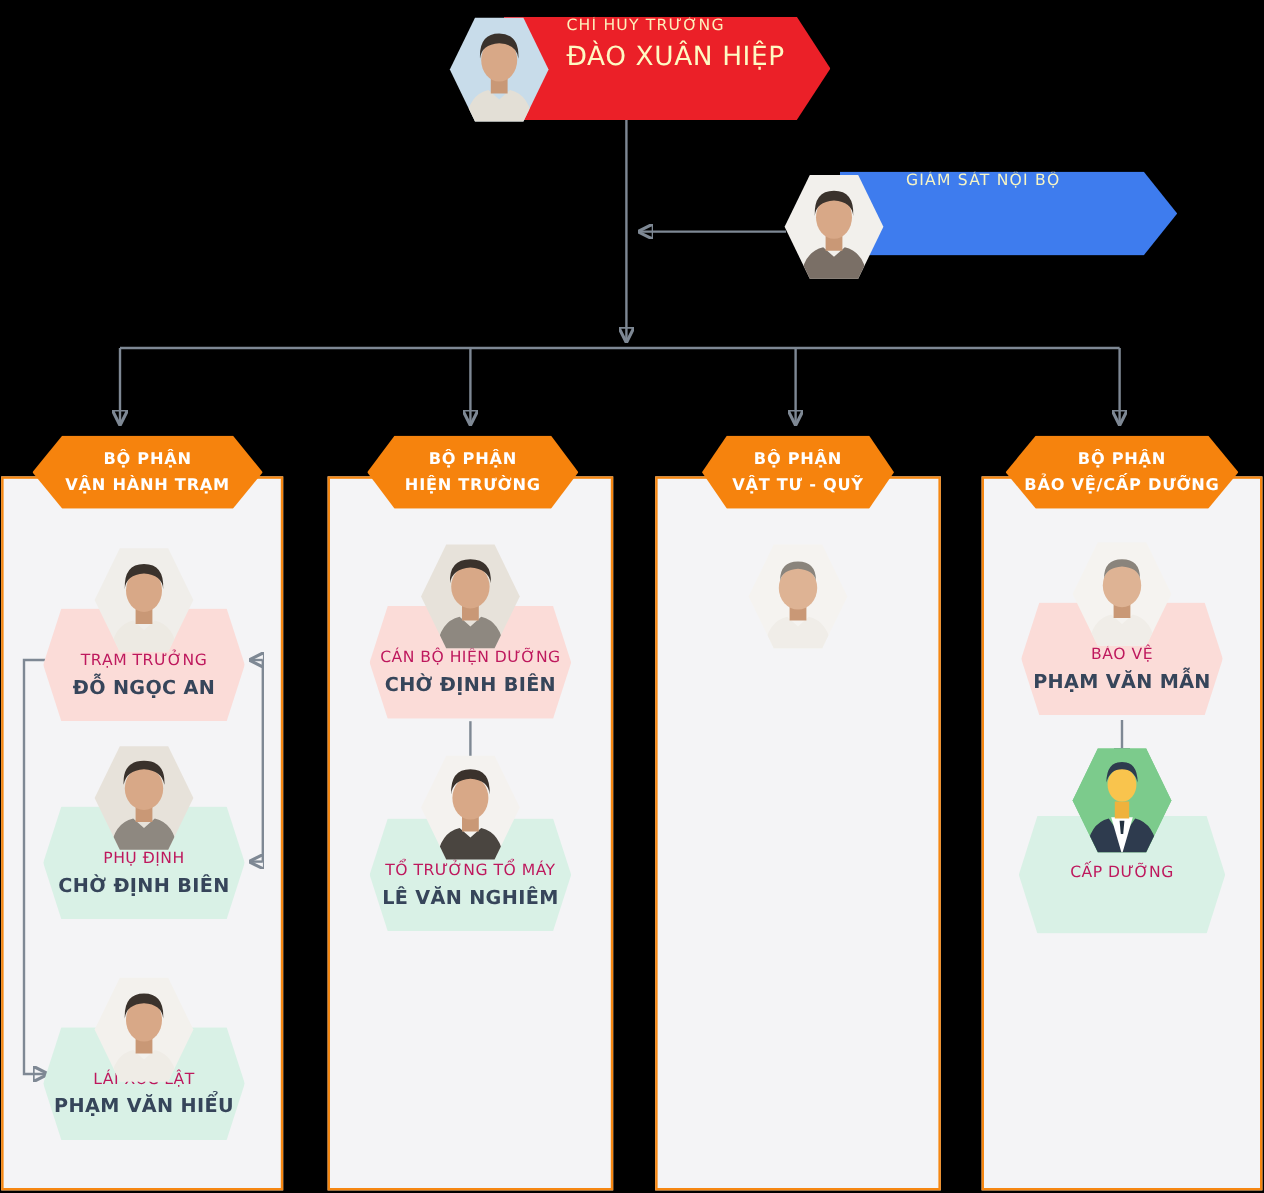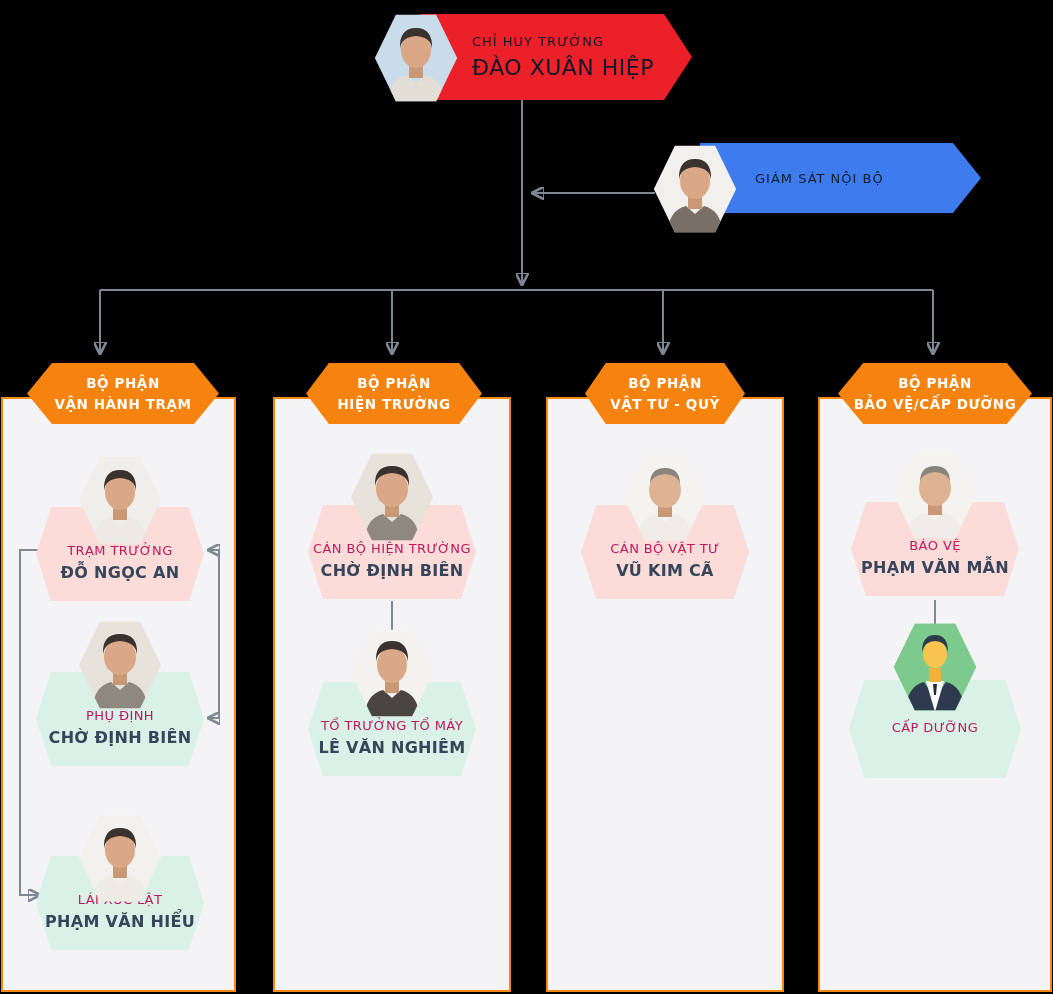--- a/index.html
+++ b/index.html
@@ -12,21 +12,21 @@
   .connectors path{fill:none;stroke:var(--connector,#7E8894);stroke-width:2;}
   
   .panel{position:absolute;background:#F4F4F6;border:2px solid var(--panel-border,#F68712);
     box-sizing:border-box;z-index:1;}
   
   .dept-header{position:absolute;height:61px;background:var(--dept,#F6830D);z-index:3;
     clip-path:polygon(0 50%,13% 0,87% 0,100% 50%,87% 100%,13% 100%);
     color:#fff;display:flex;flex-direction:column;justify-content:center;text-align:center;
     font-size:13.5px;font-weight:600;letter-spacing:.6px;line-height:1.55;}
   
-  .banner{position:absolute;z-index:3;color:#0f172a;display:flex;flex-direction:column;justify-content:center;
+  .banner{position:absolute;z-index:3;color:#fef9c3;display:flex;flex-direction:column;
     clip-path:polygon(0 0,calc(100% - 28px) 0,100% 50%,calc(100% - 28px) 100%,0 100%);}
   .banner.red{background:var(--leader,#EB2028);}
   .banner.blue{background:var(--super,#3E7CEE);}
   .banner .b-role{font-size:13px;letter-spacing:1px;opacity:.96;}
   .banner .b-name{font-size:22px;font-weight:normal;letter-spacing:.5px;margin-top:6px;}
   
   .photo-hex{position:absolute;width:84px;height:90px;z-index:4;
     clip-path:polygon(26% 2%,74% 2%,99% 50%,74% 98%,26% 98%,1% 50%);}
   .photo-hex svg{display:block;width:100%;height:100%;}
   .pf-bg{fill:#E9E8E4;}
@@ -166,21 +166,21 @@
   <div class="photo-hex dark" style="left:350px;top:452px;">
     <svg viewBox="0 0 84 90">
       <rect class="pf-bg" width="84" height="90" style="fill:#E7E2DA"></rect>
       <path class="pf-body" d="M14,90 Q16,66 33,62 L42,70 L51,62 Q68,66 70,90 Z"></path>
       <path class="pf-neck" d="M35,48 h14 v17 h-14 z"></path>
       <ellipse class="pf-face" cx="42" cy="37" rx="16" ry="18"></ellipse>
       <path class="pf-hair" d="M25,34 Q24,14 42,14 Q60,14 59,34 Q57,22 42,21 Q27,22 25,34 Z"></path>
     </svg>
   </div>
   <div class="card pink" style="left:308px;top:505px;">
-    <div class="role">CÁN BỘ HIỆN TRƯỜNG</div>
+    <div class="role">CÁN BỘ HIỆN DƯỠNG</div>
     <div class="name">CHỜ ĐỊNH BIÊN</div>
   </div>
 
   <div class="photo-hex" style="left:350px;top:628px;">
     <svg viewBox="0 0 84 90">
       <rect class="pf-bg" width="84" height="90" style="fill:#F4F2EF"></rect>
       <path class="pf-body" d="M14,90 Q16,66 33,62 L42,70 L51,62 Q68,66 70,90 Z" style="fill:#4A4540"></path>
       <path class="pf-neck" d="M35,48 h14 v17 h-14 z"></path>
       <ellipse class="pf-face" cx="42" cy="37" rx="15" ry="18"></ellipse>
       <path class="pf-hair" d="M26,34 Q25,13 42,13 Q59,13 58,34 Q57,22 42,21 Q27,22 26,34 Z"></path>
@@ -192,24 +192,20 @@
   </div>
 
   <div class="photo-hex" style="left:623px;top:452px;">
     <svg viewBox="0 0 84 90">
       <rect class="pf-bg" width="84" height="90" style="fill:#F5F3F0"></rect>
       <path class="pf-body" d="M14,90 Q16,66 33,62 L42,70 L51,62 Q68,66 70,90 Z" style="fill:#F0EDE8"></path>
       <path class="pf-neck" d="M35,48 h14 v17 h-14 z"></path>
       <ellipse class="pf-face" cx="42" cy="38" rx="16" ry="18" style="fill:#DEB394"></ellipse>
       <path class="pf-hair" d="M27,32 Q27,16 42,16 Q57,16 57,32 Q55,23 42,22 Q29,23 27,32 Z" style="fill:#8A847C"></path>
     </svg>
-  </div>
-  <div class="card pink" style="left:581px;top:505px;">
-    <div class="role">CÁN BỘ VẬT TƯ</div>
-    <div class="name">VŨ KIM CÃ</div>
   </div>
 
   <div class="photo-hex" style="left:893px;top:450px;">
     <svg viewBox="0 0 84 90">
       <rect class="pf-bg" width="84" height="90" style="fill:#F5F3F0"></rect>
       <path class="pf-body" d="M14,90 Q16,66 33,62 L42,70 L51,62 Q68,66 70,90 Z" style="fill:#F0EDE8"></path>
       <path class="pf-neck" d="M35,48 h14 v17 h-14 z"></path>
       <ellipse class="pf-face" cx="42" cy="38" rx="16" ry="18" style="fill:#DEB394"></ellipse>
       <path class="pf-hair" d="M27,32 Q27,16 42,16 Q57,16 57,32 Q55,23 42,22 Q29,23 27,32 Z" style="fill:#8A847C"></path>
     </svg>

